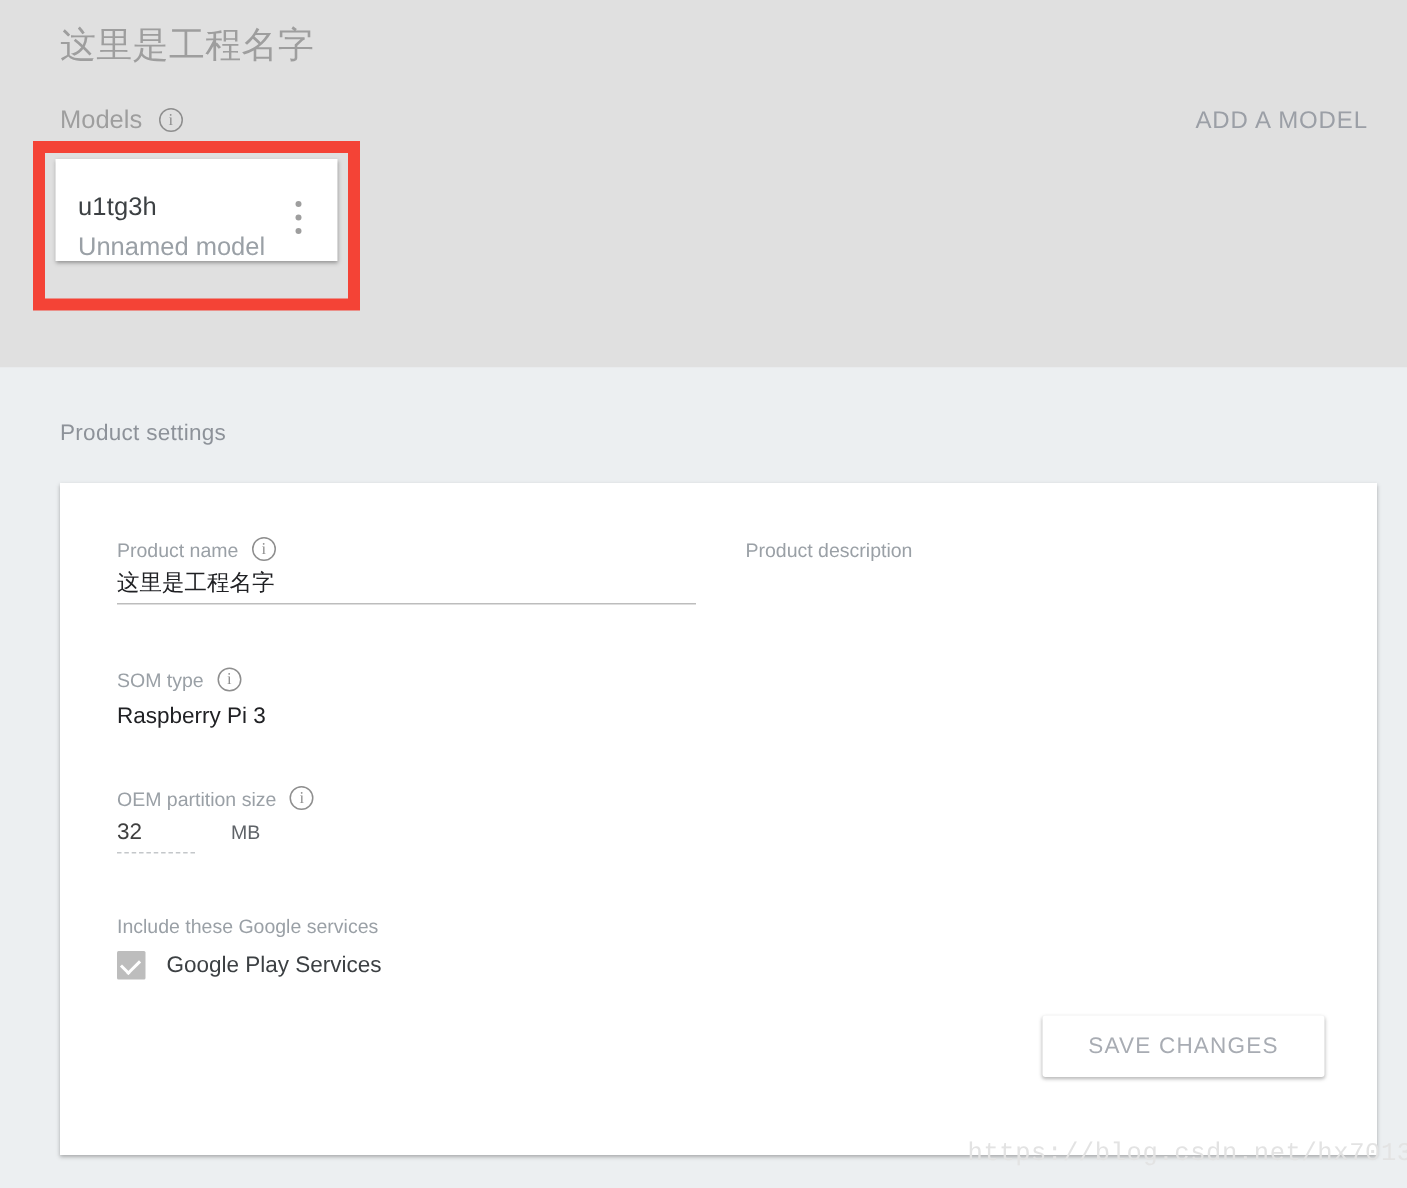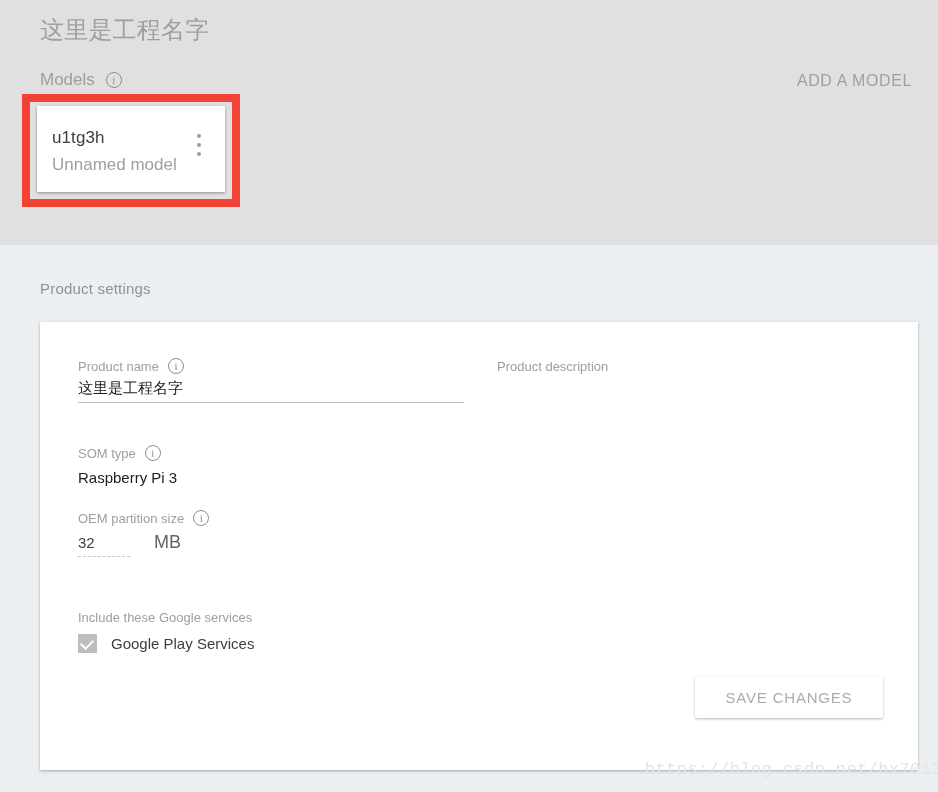--- a/index.html
+++ b/index.html
@@ -94,21 +94,21 @@
     height: 113px;
     border: 8px solid #f44336;
     box-sizing: border-box;
   }
 
   .model-card {
     position: absolute;
     left: 37px;
     top: 106px;
     width: 188px;
-    height: 86px;
+    height: 68px;
     background: #ffffff;
     box-shadow: 0 1px 3px rgba(0,0,0,0.26), 0 1px 2px rgba(0,0,0,0.12);
     box-sizing: border-box;
   }
   .model-card-name {
     position: absolute;
     left: 15px;
     top: 22px;
     font-size: 17px;
     color: #3c4043;
@@ -213,40 +213,40 @@
 
   
   .f-product-desc { left: 457px; top: 37px; width: 387px; }
   .f-product-desc .underline-input { width: 387px; }
 
   
   .f-som { left: 38px; top: 123px; }
   .f-som .field-value { font-size: 15px; color: #202124; }
 
   
-  .f-oem { left: 38px; top: 188px; }
+  .f-oem { left: 38px; top: 202px; }
   .oem-row {
     display: flex;
     align-items: baseline;
     gap: 24px;
     margin-top: 4px;
   }
   .oem-number {
     width: 52px;
     font-size: 15px;
     color: #404040;
     border: none;
     border-bottom: 1px dashed #c4c7ca;
     background: transparent;
     outline: none;
     font-family: inherit;
     padding: 0 0 5px 0;
   }
   .oem-unit {
-    font-size: 18px;
+    font-size: 13px;
     color: #5f6368;
   }
 
   
   .f-services { left: 38px; top: 288px; }
   .services-label {
     font-size: 13px;
     color: #9aa0a6;
     margin-bottom: 9px;
   }

